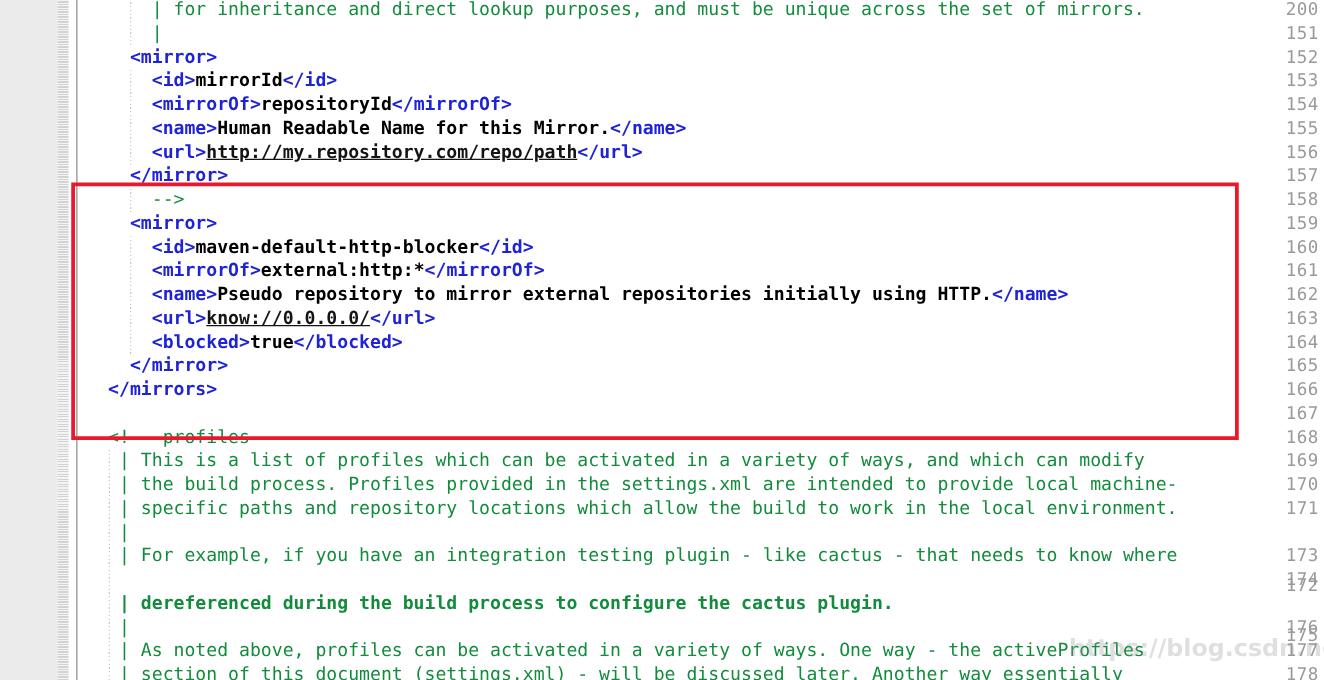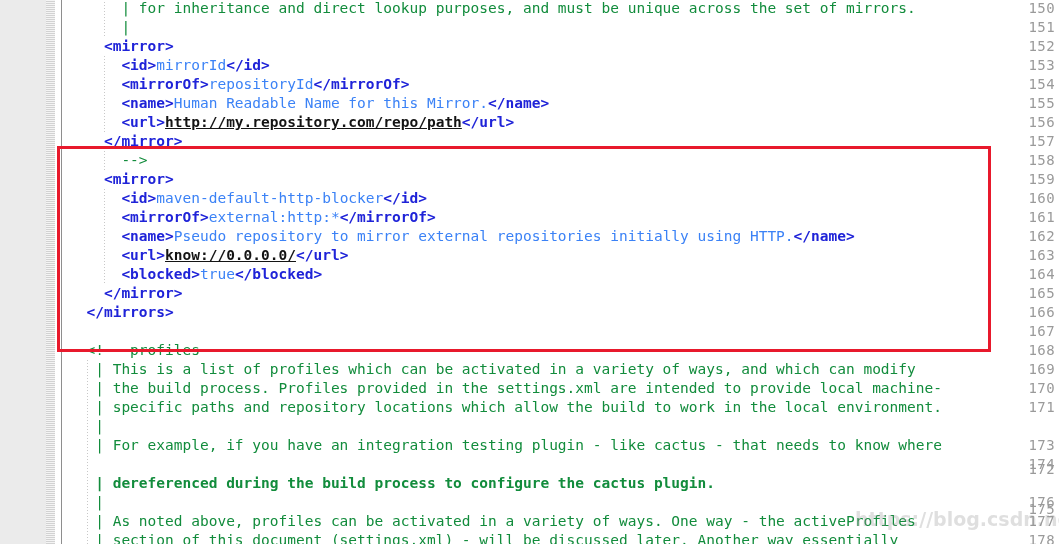--- a/index.html
+++ b/index.html
@@ -116,21 +116,21 @@
   .iguide {
     position: absolute;
     width: 1px;
     background-image: repeating-linear-gradient(180deg,#c8c8c8 0px,#c8c8c8 1px,transparent 1px,transparent 3px);
     z-index: 1;
   }
 
   
   .cmt   { color: #128c3c; }
   .tag   { color: #1f23d8; font-weight: bold; }
-  .txt   { color: #3b82f6; font-weight: normal; }
+  .txt   { color: #000000; font-weight: bold; }
   .link  { color: #141414; font-weight: bold; text-decoration: underline; }
 
   
   .redbox {
     position: absolute;
     box-sizing: border-box;
     border: 3px solid #e8192c;
     z-index: 5;
     pointer-events: none;
   }
@@ -153,21 +153,21 @@
 <div id="editor">
 
   <div class="gutter"></div>
   <div class="gutter-hatch"></div>
 
   <div class="fold-col">
     <div class="fold-rail"></div>
   </div>
 
   <div id="lnum-layer">
-      <div class="lnum" style="top: -1px;">150</div>
+      <div class="lnum" style="top: -1px;">200</div>
       <div class="lnum" style="top: 18px;">151</div>
       <div class="lnum" style="top: 37px;">152</div>
       <div class="lnum" style="top: 56px;">153</div>
       <div class="lnum" style="top: 75px;">154</div>
       <div class="lnum" style="top: 94px;">155</div>
       <div class="lnum" style="top: 113px;">156</div>
       <div class="lnum" style="top: 132px;">157</div>
       <div class="lnum" style="top: 151px;">158</div>
       <div class="lnum" style="top: 170px;">159</div>
       <div class="lnum" style="top: 189px;">160</div>

